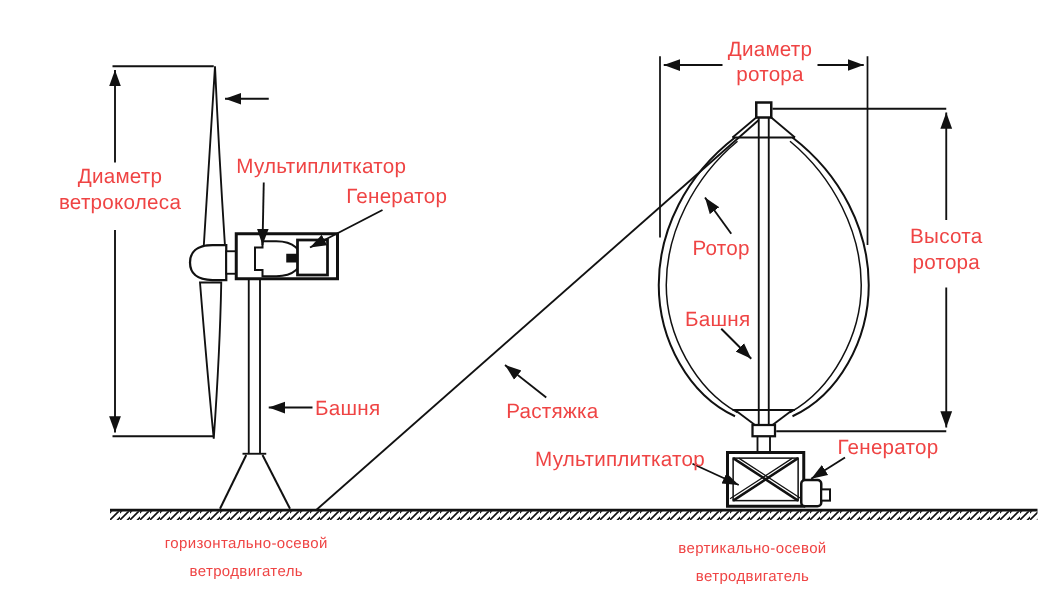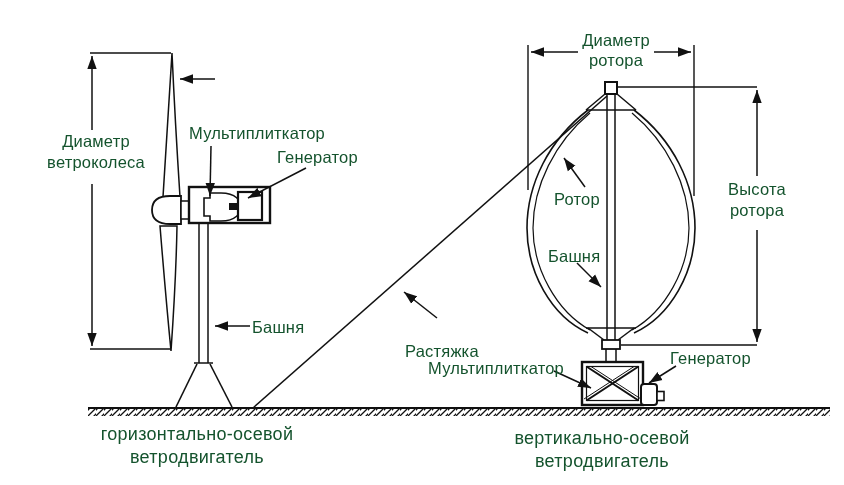--- a/index.html
+++ b/index.html
@@ -1,23 +1,23 @@
 <!DOCTYPE html>
 <html><head>
 <meta charset="utf-8">
 <style>
   html,body{margin:0;padding:0;background:#fff;}
   .stage{position:relative;width:844px;height:485px;background:#fff;
          font-family:"Liberation Sans",sans-serif;overflow:hidden;}
   .stage svg{position:absolute;left:0;top:0;}
-  .lbl{position:absolute;color:#14532d;font-size:16.5px;line-height:20px;
+  .lbl{position:absolute;color:#ef4444;font-size:16.5px;line-height:20px;
        white-space:pre-line;letter-spacing:.2px;}
   .ctr{text-align:center;}
   .dim{line-height:21px;}
-  .cap{font-size:18px;line-height:23px;letter-spacing:.3px;}
+  .cap{font-size:12px;line-height:23px;letter-spacing:.3px;}
 </style>
 </head>
 <body>
 
 <div class="stage">
 
   <svg width="844" height="485" viewBox="0 0 844 485">
     <defs>
       <marker id="ah" orient="auto" markerUnits="userSpaceOnUse" markerWidth="14" markerHeight="11" refX="13" refY="5.5">
         <path d="M0,0.8 L13,5.5 L0,10.2 Z" fill="#111"></path>
@@ -151,21 +151,21 @@
   <div class="lbl ctr" style="left:563px;top:30px;width:106px;line-height:20px;">Диаметр
 ротора</div>
 
   <div class="lbl" style="left:554px;top:189px;text-align:center;">Ротор</div>
 
   <div class="lbl ctr dim" style="left:709px;top:179px;width:96px;text-align:center;">Высота
 ротора</div>
 
   <div class="lbl" style="left:548px;top:246px;">Башня</div>
 
-  <div class="lbl" style="left:405px;top:319px;margin-top:22px;">Растяжка</div>
+  <div class="lbl" style="left:405px;top:319px;">Растяжка</div>
 
   <div class="lbl" style="left:428px;top:358px;">Мультиплиткатор</div>
 
   <div class="lbl" style="left:670px;top:348px;">Генератор</div>
 
   <div class="lbl ctr cap" style="left:490px;top:427px;width:224px;">вертикально-осевой
 ветродвигатель</div>
 </div>
 
 </body></html>

